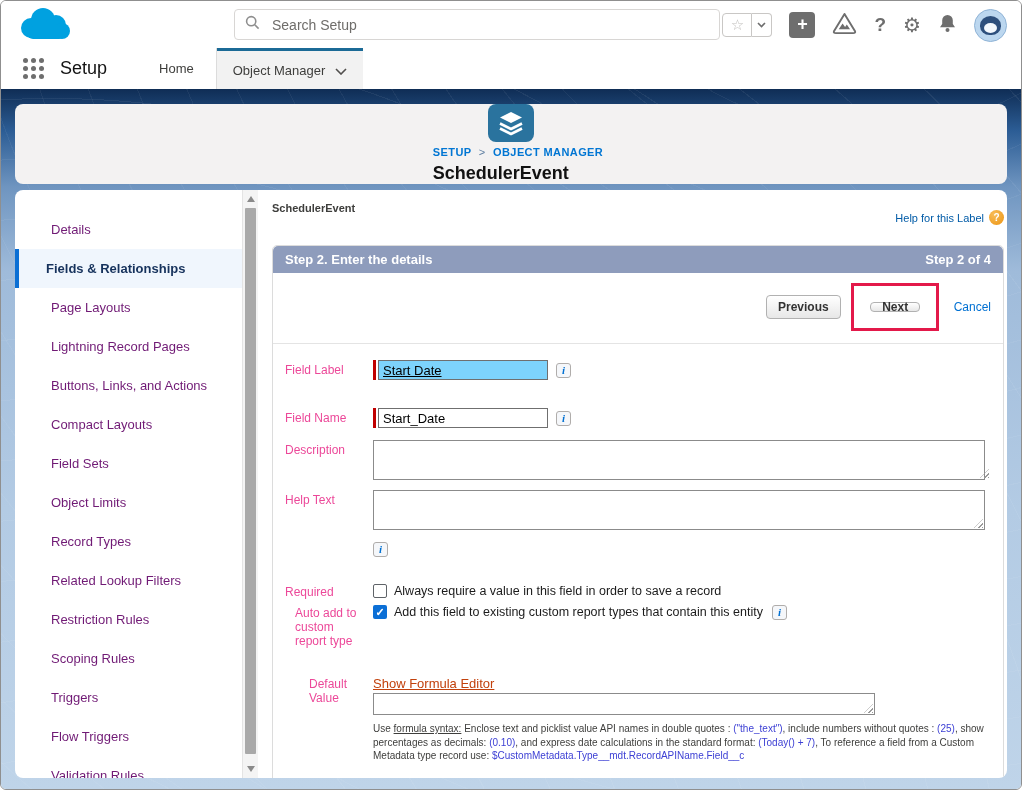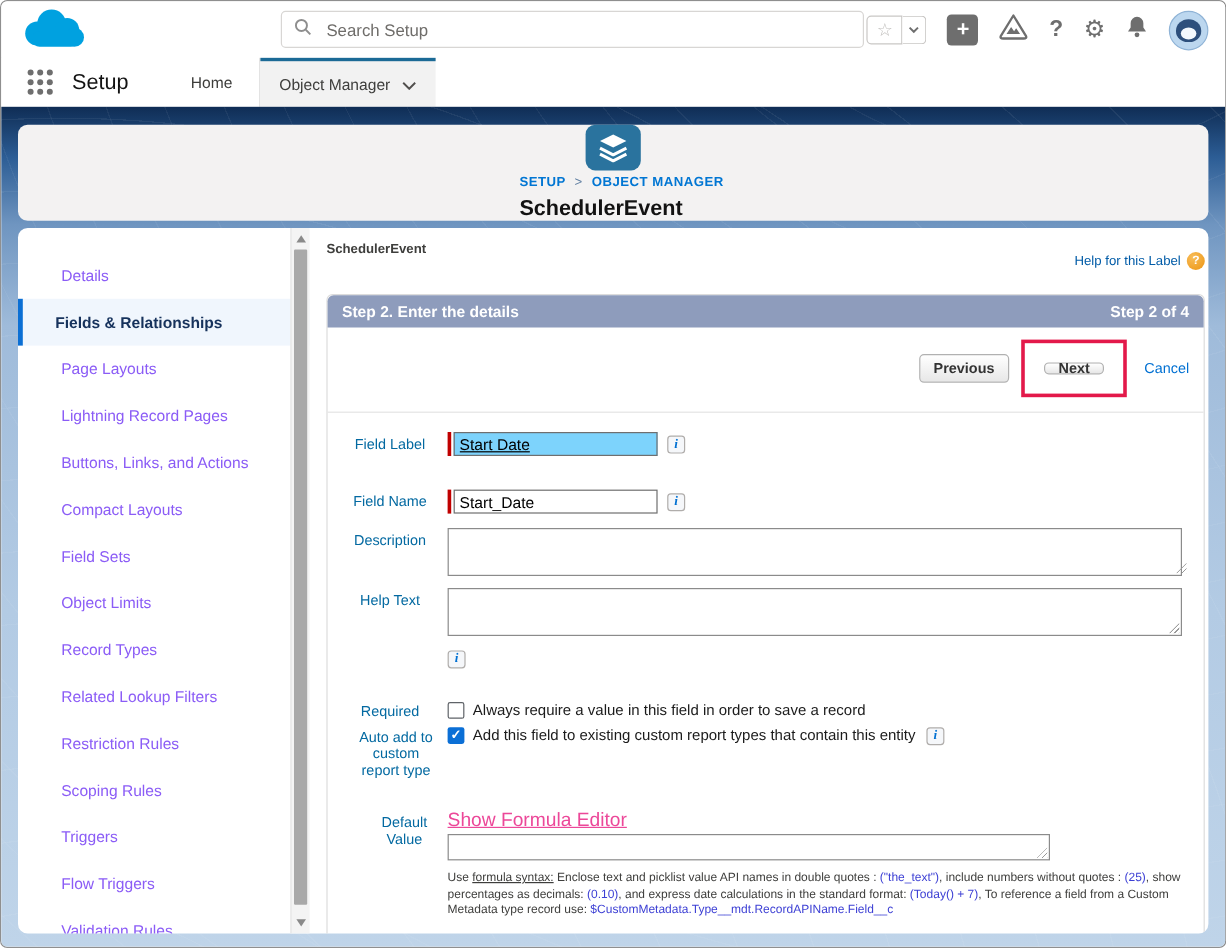--- a/index.html
+++ b/index.html
@@ -44,21 +44,21 @@
   .crumbtxt { margin-left:14px; }
   .crumblinks { font-size:11px; font-weight:bold; letter-spacing:.4px; color:#0176d3; }
   .crumblinks .sep { color:#5d7da0; margin:0 4px; font-weight:normal; }
   .crumbtitle { font-size:18px; font-weight:bold; color:#121212; margin-top:3px; }
 
   
   .card { margin:6px 14px 0; height:588px; background:#fff; border-radius:8px; display:flex; overflow:hidden; }
 
   
   .side { width:243px; position:relative; padding-top:20px; flex:0 0 auto; }
-  .side-item { padding:12px 14px 12px 32px; font-size:13px; color:#8b5cf6; cursor:pointer; border-left:4px solid transparent; }
+  .side-item { padding:12px 14px 12px 32px; font-size:13px; color:#701a75; cursor:pointer; border-left:4px solid transparent; }
   .side-item.active { background:#f0f6fd; border-left:4px solid #0b6fd4; font-weight:bold; color:#16325c;padding-left:27px; }
   .sbar { position:absolute; top:0; right:0; width:16px; height:100%; background:#f4f4f4; border-left:1px solid #e4e4e4; }
   .sbar .arr { position:absolute; left:4px; width:0; height:0; border-left:4px solid transparent; border-right:4px solid transparent; }
   .sbar .arr.up { top:6px; border-bottom:6px solid #8a8a8a; }
   .sbar .arr.dn { bottom:6px; border-top:6px solid #8a8a8a; }
   .sbar .thumb { position:absolute; top:18px; bottom:24px; left:2px; right:2px; background:#a9a9a9; border-radius:1px; }
 
   
   .main { flex:1 1 auto; padding:12px 10px 0 14px; position:relative; }
   .mhead { display:flex; justify-content:space-between; align-items:flex-start; }
@@ -73,36 +73,36 @@
   .btnrow { text-align:right; padding:10px 12px 12px; }
   .btnrow.top { border-bottom:1px solid #e4e4e4; }
   .btnrow.bot { border-top:1px solid #e4e4e4; padding:10px 12px 11px; background:#fdfdfd; border-radius:0 0 4px 4px; }
   .btn { display:inline-block; background:linear-gradient(#ffffff,#e7e7e7); border:1px solid #b1b1b1; border-radius:4px; padding:4px 11px; font-size:12px; font-weight:bold; color:#333; margin-left:6px; cursor:pointer; }
   .redring { display:inline-block; border:3px solid #e3194a; padding:16px; margin-left:6px; vertical-align:middle; line-height:0; }
   .redring .btn { margin-left:0; }
   .cancel { font-size:12px; color:#0070d2; margin-left:10px; text-decoration:none; cursor:pointer; }
 
   .wizbody { padding:2px 12px 16px; }
   .frow { display:grid; grid-template-columns:80px 1fr; column-gap:8px; align-items:start; }
-  .flabel { text-align:center; font-size:12px; color:#0369a1; padding-top:3px; }
+  .flabel { text-align:left; font-size:12px; color:#ec4899; padding-top:3px; }
   .lbl-narrow { max-width:70px; margin-left:auto; }
   .lbl-xnarrow { max-width:56px; margin-left:auto; }
   .reqbar { display:inline-block; width:3px; height:20px; background:#c00000; vertical-align:middle; margin-right:2px; }
   .txt { height:20px; width:170px; border:1px solid #6f6f6f; font-size:13px; padding:0 4px; vertical-align:middle; font-family:"Liberation Sans",sans-serif; }
   .txt.hl { background:#7dd3fc;text-decoration:underline; }
   .info { display:inline-block; width:15px; height:15px; border:1px solid #b0adab; border-radius:3px; background:#f5f7fa; color:#0070d2; font-family:"Liberation Serif",serif; font-style:italic; font-weight:bold; font-size:11px; text-align:center; line-height:13px; vertical-align:middle; margin-left:8px; cursor:pointer; }
   .tawrap { position:relative; display:inline-block; }
   .ta { border:1px solid #8b8b8b; resize:none; font-family:"Liberation Sans",sans-serif; font-size:13px; padding:2px 4px; display:block; }
   .ta.big { width:612px; height:40px; }
   .ta.small { width:502px; height:22px; }
   .grip { position:absolute; right:2px; bottom:2px; width:9px; height:9px; clip-path:polygon(100% 0,0 100%,100% 100%); background:repeating-linear-gradient(135deg,#9a9a9a 0 1px,transparent 1px 3px); }
   .ckrow { display:flex; align-items:flex-start; gap:7px; font-size:12.5px; color:#1b1b1b; padding-top:2px; }
   .ckbox { flex:0 0 auto; width:14px; height:14px; border:1.5px solid #5f6368; border-radius:2px; background:#fff; margin-top:0; }
   .ckbox.on { border:none; background:#0b6fd6; color:#fff; font-size:11px; font-weight:bold; line-height:14px; text-align:center; }
-  .sfe { font-size:16px; color:#ec4899; text-decoration:underline; display:inline-block; margin-bottom:2px; cursor:pointer; }
+  .sfe { font-size:13px; color:#c2410c; text-decoration:underline; display:inline-block; margin-bottom:2px; cursor:pointer; }
   .hint { width:618px; font-size:10px; line-height:1.35; color:#3e3e3c; margin-top:3px; }
   .hint .hu { text-decoration:underline; }
   .hint .hb { color:#3c3fd4; }
 
   .mt14{margin-top:14px}.mt28{margin-top:28px}.mt12{margin-top:12px}.mt10{margin-top:10px}.mt24{margin-top:24px}.mt4{margin-top:4px}.mt26{margin-top:26px}
 </style>
 </head>
 <body>
 
 <div class="page">

